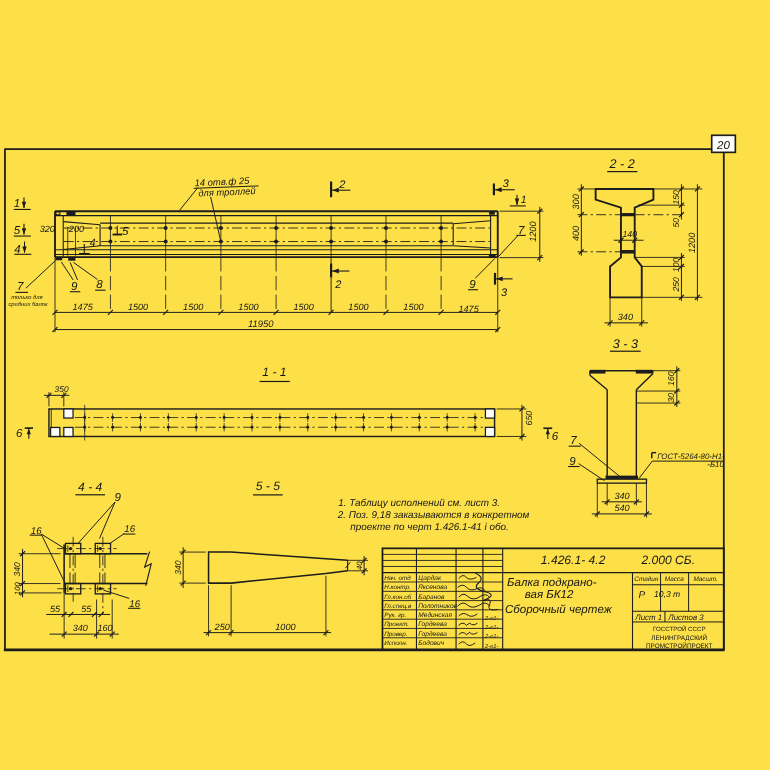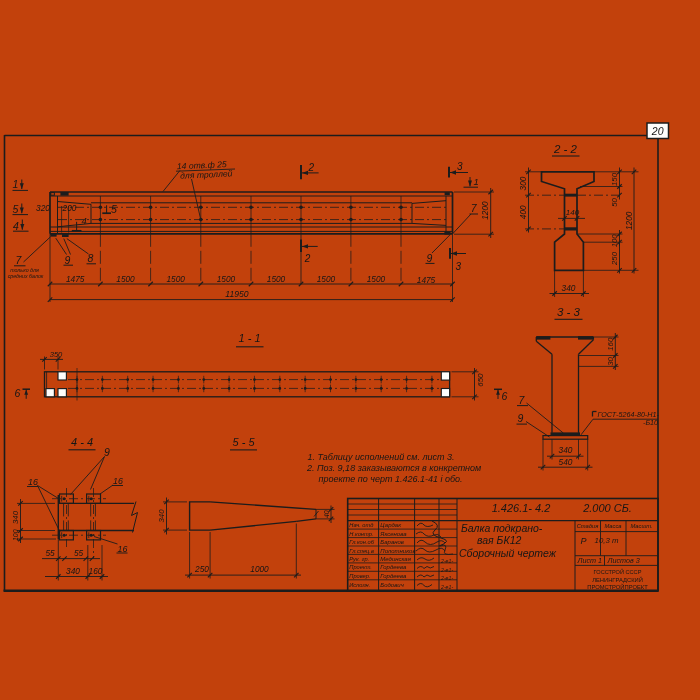--- a/index.html
+++ b/index.html
@@ -1,15 +1,15 @@
 <!DOCTYPE html>
 <html><head><meta charset="utf-8">
 <style>
 html,body{margin:0;padding:0;background:#ffffff;}
-#page{width:700px;height:700px;background:#c2410c;position:relative;overflow:hidden;}
+#page{width:700px;height:700px;background:#fde047;position:relative;overflow:hidden;}
 svg{font-family:"Liberation Sans", sans-serif;}
 </style></head>
 <body>
 <div id="page">
 <svg width="700" height="700" viewBox="0 0 700 700">
 <line x1="4.5" y1="135.5" x2="647" y2="135.5" stroke="#1c1c1c" stroke-width="1.6" stroke-linecap="butt"></line>
 <line x1="4.5" y1="135" x2="4.5" y2="591" stroke="#1c1c1c" stroke-width="1.6" stroke-linecap="butt"></line>
 <line x1="658" y1="138.5" x2="658" y2="591" stroke="#1c1c1c" stroke-width="1.6" stroke-linecap="butt"></line>
 <line x1="3.5" y1="590.8" x2="658.5" y2="590.8" stroke="#1c1c1c" stroke-width="2.6" stroke-linecap="butt"></line>
 <rect x="647" y="123" width="21.5" height="15.5" stroke="#1c1c1c" stroke-width="1.5" fill="#fdfdfc"></rect>

